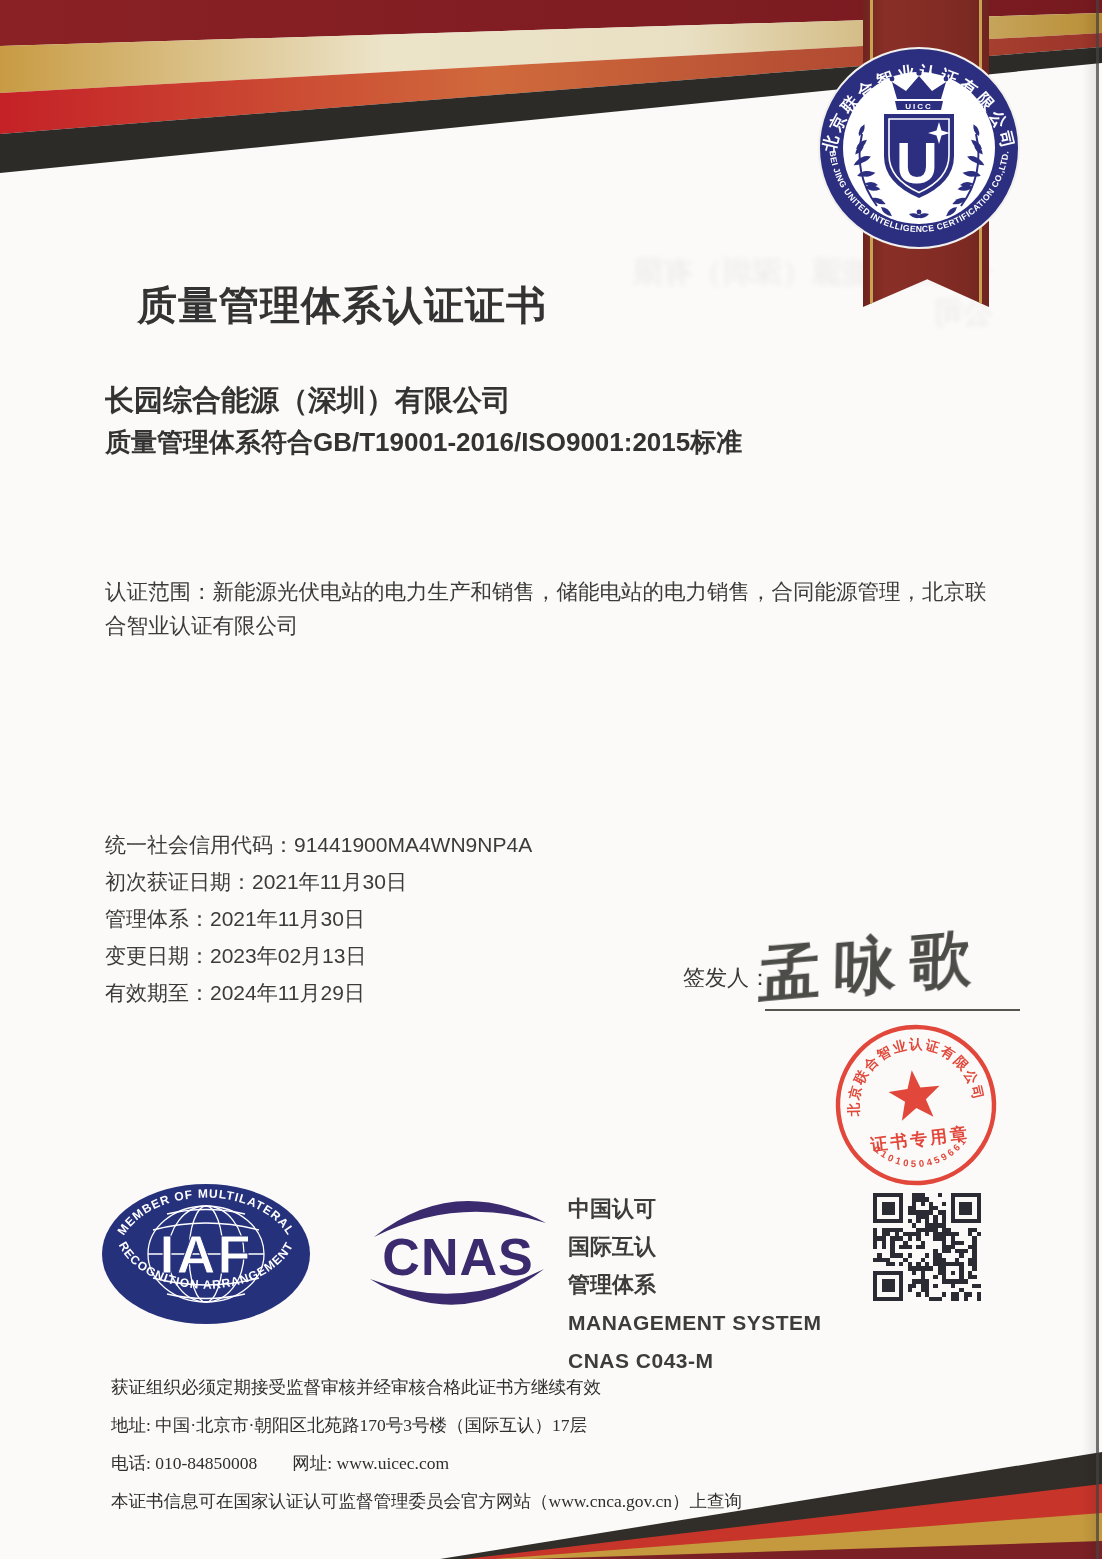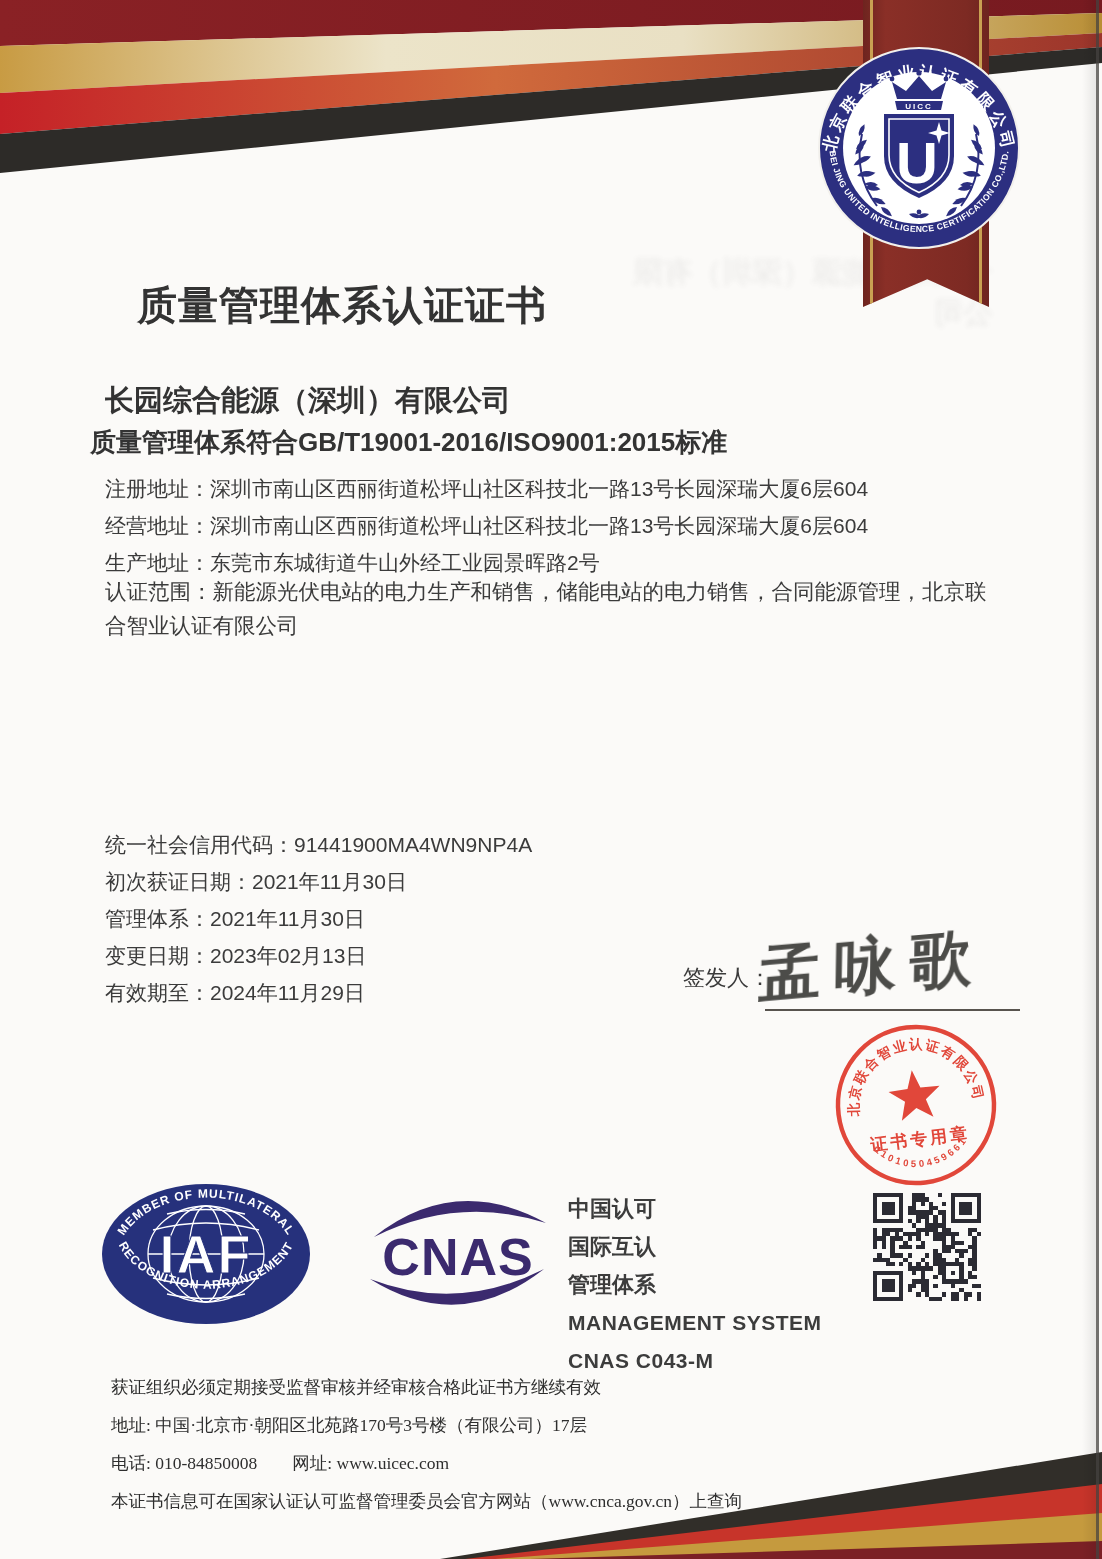--- a/index.html
+++ b/index.html
@@ -15,21 +15,21 @@
   
   #ribbon{left:863px;top:0;width:126px;height:307px;
           background:linear-gradient(90deg,#6e241f,#8a2f27 18%,#7d2a23 82%,#6e241f);
           clip-path:polygon(0 0,100% 0,100% 100%,51% 91%,0 100%);}
   .pinstripe{position:absolute;top:0;width:3px;height:100%;background:#c9a152;}
   #badge{left:817px;top:46px;width:204px;height:204px;}
 
   
   #title{left:105px;top:278px;font-size:40px;font-weight:800;color:#333;letter-spacing:1px;margin-left:32px;}
   #company{left:105px;top:381px;font-size:29px;font-weight:800;color:#333;}
-  #standard{left:90px;top:425px;font-size:26px;font-weight:800;color:#333;}
+  #standard{left:105px;top:425px;font-size:26px;font-weight:800;color:#333;}
 
   .bodytext{font-size:21px;font-weight:500;color:#3b3b3b;}
   #addresses{left:105px;top:470px;line-height:37px;}
   #scope{left:105px;top:575px;width:900px;line-height:34px;font-size:21.5px;}
 
   #fields{left:105px;top:826px;line-height:37px;}
   #fields .line{white-space:nowrap;}
 
   
   #issuer-label{left:683px;top:963px;font-size:22px;font-weight:500;color:#3b3b3b;font-family:Liberation Serif, serif;}
@@ -161,25 +161,20 @@
       <use href="#leaf" transform="translate(92,168) rotate(15)"></use>
       <use href="#leaf" transform="translate(112,168) rotate(165)"></use>
       <circle cx="102" cy="166" r="2.4"></circle>
     </g>
   </svg>
 
   <div id="title" class="abs">质量管理体系认证证书</div>
   <div id="company" class="abs">长园综合能源（深圳）有限公司</div>
   <div id="standard" class="abs">质量管理体系符合GB/T19001-2016/ISO9001:2015标准</div>
 
-  <div id="addresses" class="abs bodytext">
-    <div>注册地址：深圳市南山区西丽街道松坪山社区科技北一路13号长园深瑞大厦6层604</div>
-    <div>经营地址：深圳市南山区西丽街道松坪山社区科技北一路13号长园深瑞大厦6层604</div>
-    <div>生产地址：东莞市东城街道牛山外经工业园景晖路2号</div>
-  </div>
 
   <div id="scope" class="abs bodytext">认证范围：新能源光伏电站的电力生产和销售，储能电站的电力销售，合同能源管理，北京联合智业认证有限公司</div>
 
   <div id="fields" class="abs bodytext">
     <div class="line"><span>统一社会信用代码：</span><span>91441900MA4WN9NP4A</span></div>
     <div class="line"><span>初次获证日期：</span><span>2021年11月30日</span></div>
     <div class="line"><span>管理体系：</span><span>2021年11月30日</span></div>
     <div class="line"><span>变更日期：</span><span>2023年02月13日</span></div>
     <div class="line"><span>有效期至：</span><span>2024年11月29日</span></div>
   </div>
@@ -557,21 +552,21 @@
   <div id="accreditation" class="abs">
     <div>中国认可</div>
     <div>国际互认</div>
     <div>管理体系</div>
     <div class="en">MANAGEMENT SYSTEM</div>
     <div class="en">CNAS C043-M</div>
   </div>
 
   <div id="footer" class="abs">
     <div>获证组织必须定期接受监督审核并经审核合格此证书方继续有效</div>
-    <div>地址: 中国·北京市·朝阳区北苑路170号3号楼（有限公司）17层</div>
+    <div>地址: 中国·北京市·朝阳区北苑路170号3号楼（国际互认）17层</div>
     <div>电话: 010-84850008　　网址: www.uicec.com</div>
     <div>本证书信息可在国家认证认可监督管理委员会官方网站（www.cnca.gov.cn）上查询</div>
   </div>
 
   <svg id="bottom-bands" class="abs" viewBox="0 0 1102 210" preserveAspectRatio="none">
     <polygon points="440,210 1102,103 1102,210" fill="#312e29"></polygon>
     <polygon points="465,210 1102,135 1102,210" fill="#c7342a"></polygon>
     <polygon points="495,210 1102,164 1102,210" fill="#c59a3e"></polygon>
     <polygon points="530,210 1102,192 1102,210" fill="#7b2025"></polygon>
   </svg>

